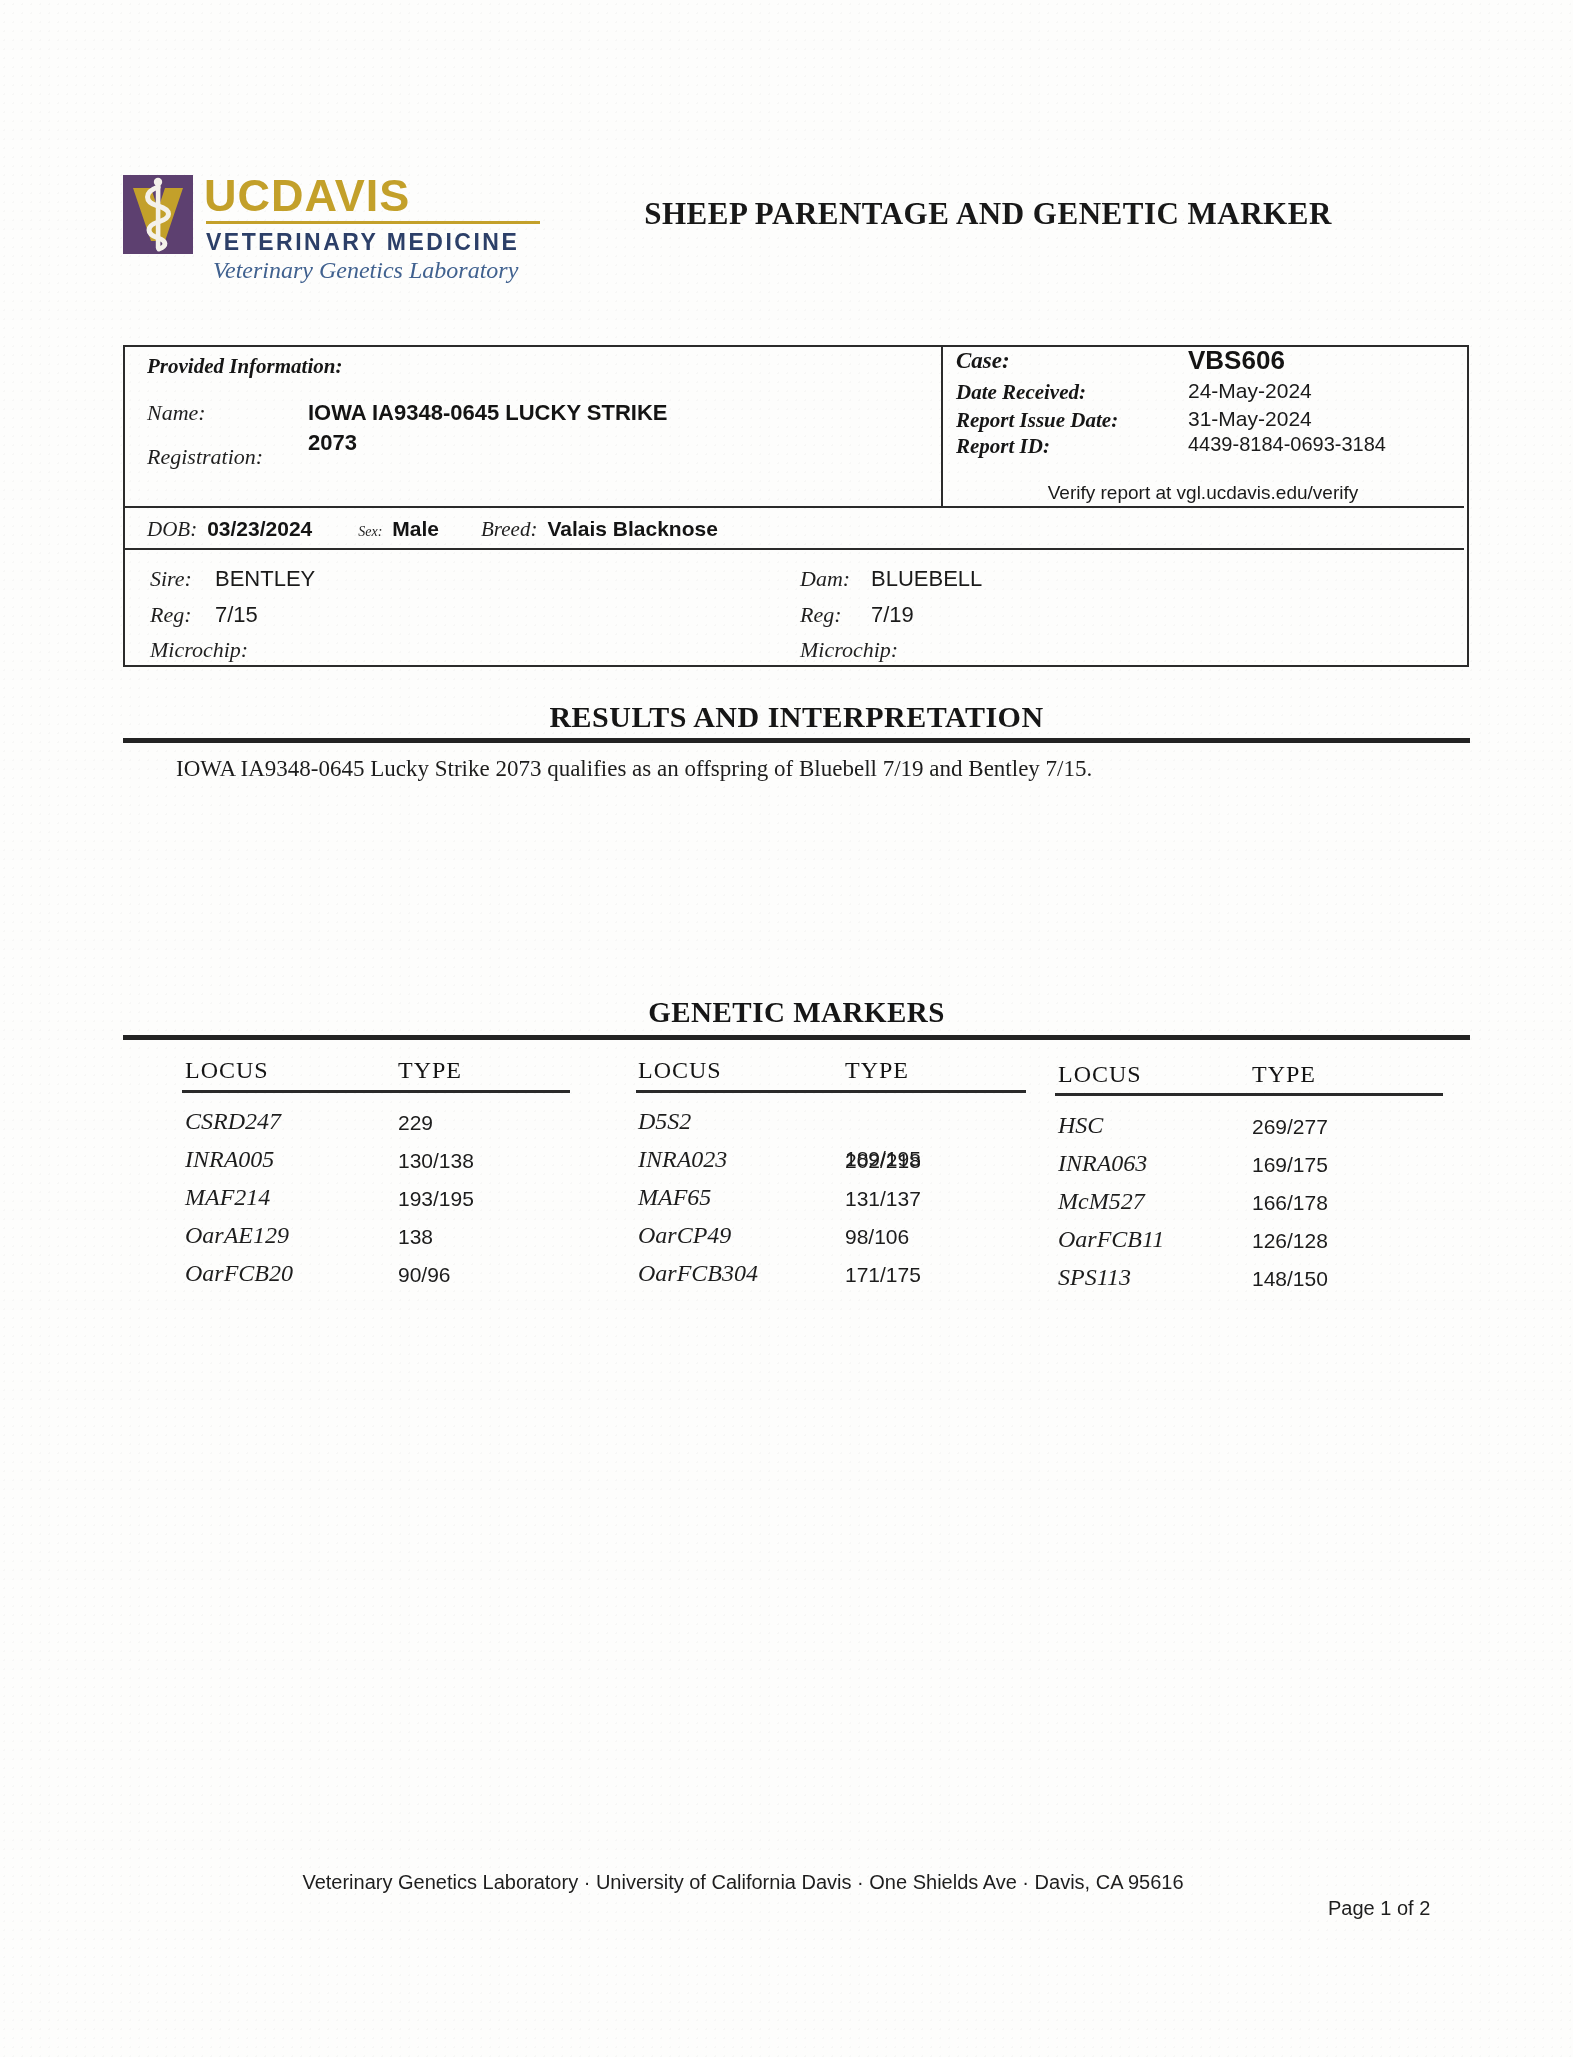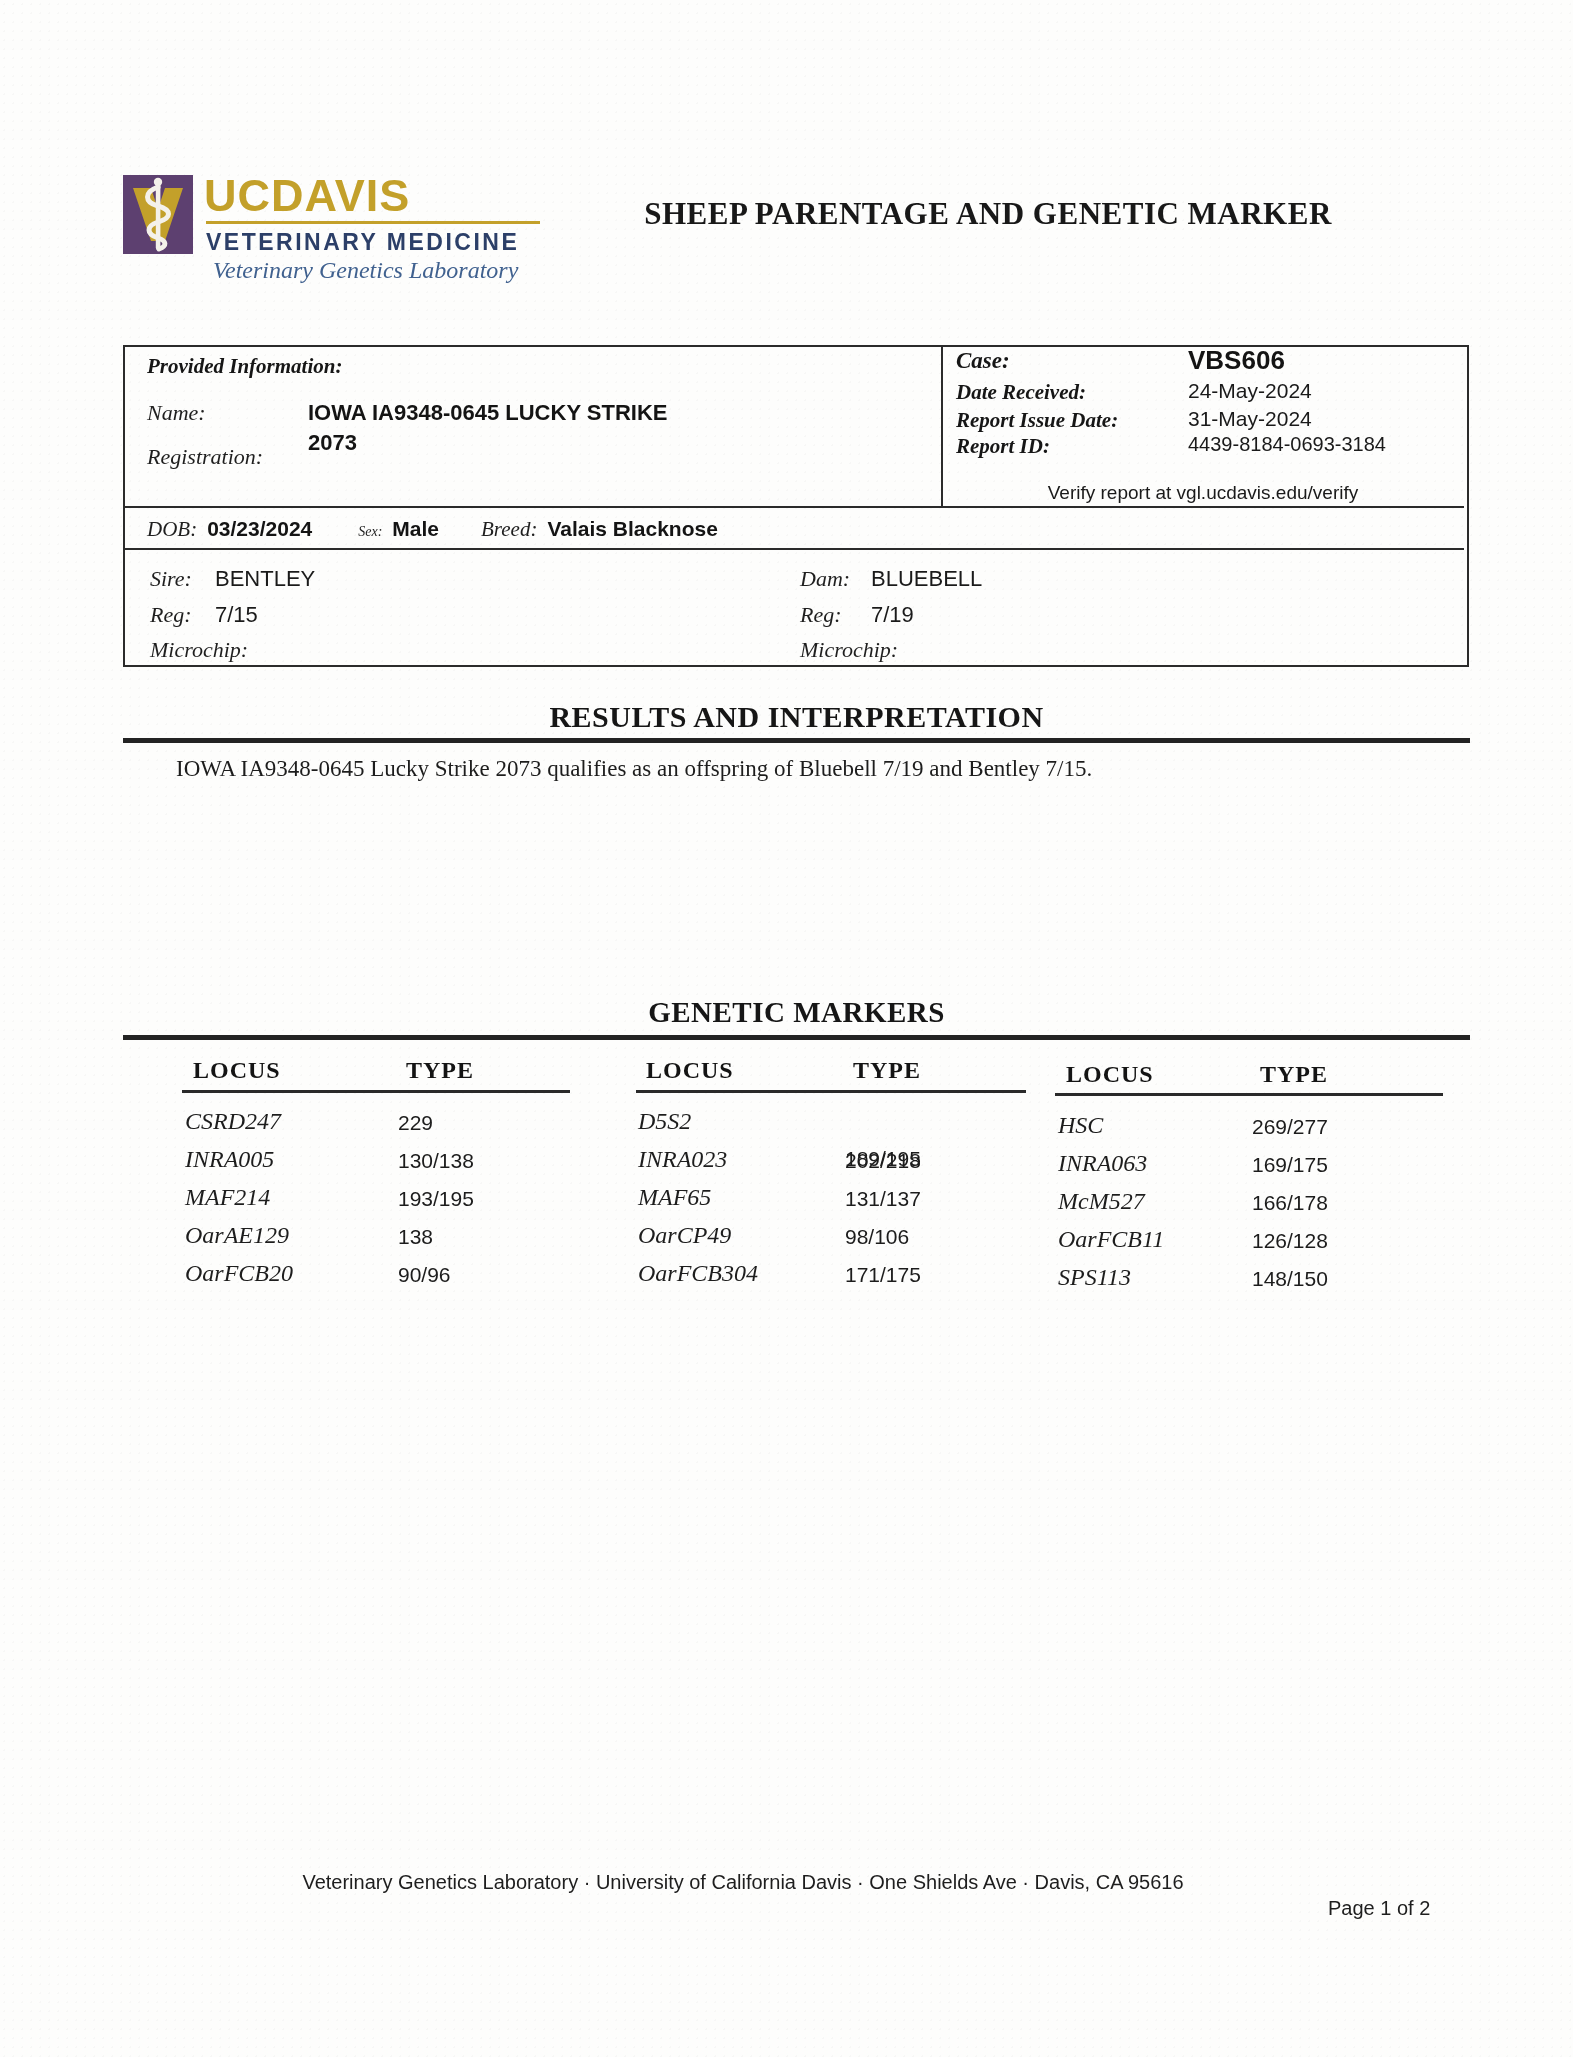--- a/index.html
+++ b/index.html
@@ -28,21 +28,21 @@
   .doc-title{font-weight:bold;font-size:31px;letter-spacing:0.5px;text-align:center;color:#181818;}
   
   .info-box{border:2px solid #2b2b2b;}
   .vline{background:#2b2b2b;width:2px;}
   .hline{background:#2b2b2b;height:2px;}
   
   .sec-head{font-weight:bold;font-size:30px;letter-spacing:0.5px;text-align:center;color:#161616;}
   .thick-rule{background:#232323;height:5px;}
   .body-text{font-size:23px;color:#1d1d1d;}
   
-  .col-head{font-weight:bold;font-size:24px;letter-spacing:1px;color:#141414;margin-left:8px;}
+  .col-head{font-weight:normal;font-size:24px;letter-spacing:1px;color:#141414;}
   .col-rule{background:#2a2a2a;height:3px;}
   .locus{font-style:italic;font-size:24px;color:#1d1d1d;}
   .mtype{font-family:"Liberation Sans","DejaVu Sans",sans-serif;font-size:21px;color:#1c1c1c;}
   
   .foot{font-family:"Liberation Sans","DejaVu Sans",sans-serif;font-size:20px;color:#1e1e1e;text-align:center;}
   .foot-right{font-family:"Liberation Sans","DejaVu Sans",sans-serif;font-size:20px;color:#1e1e1e;}
 </style>
 </head>
 <body>
 

